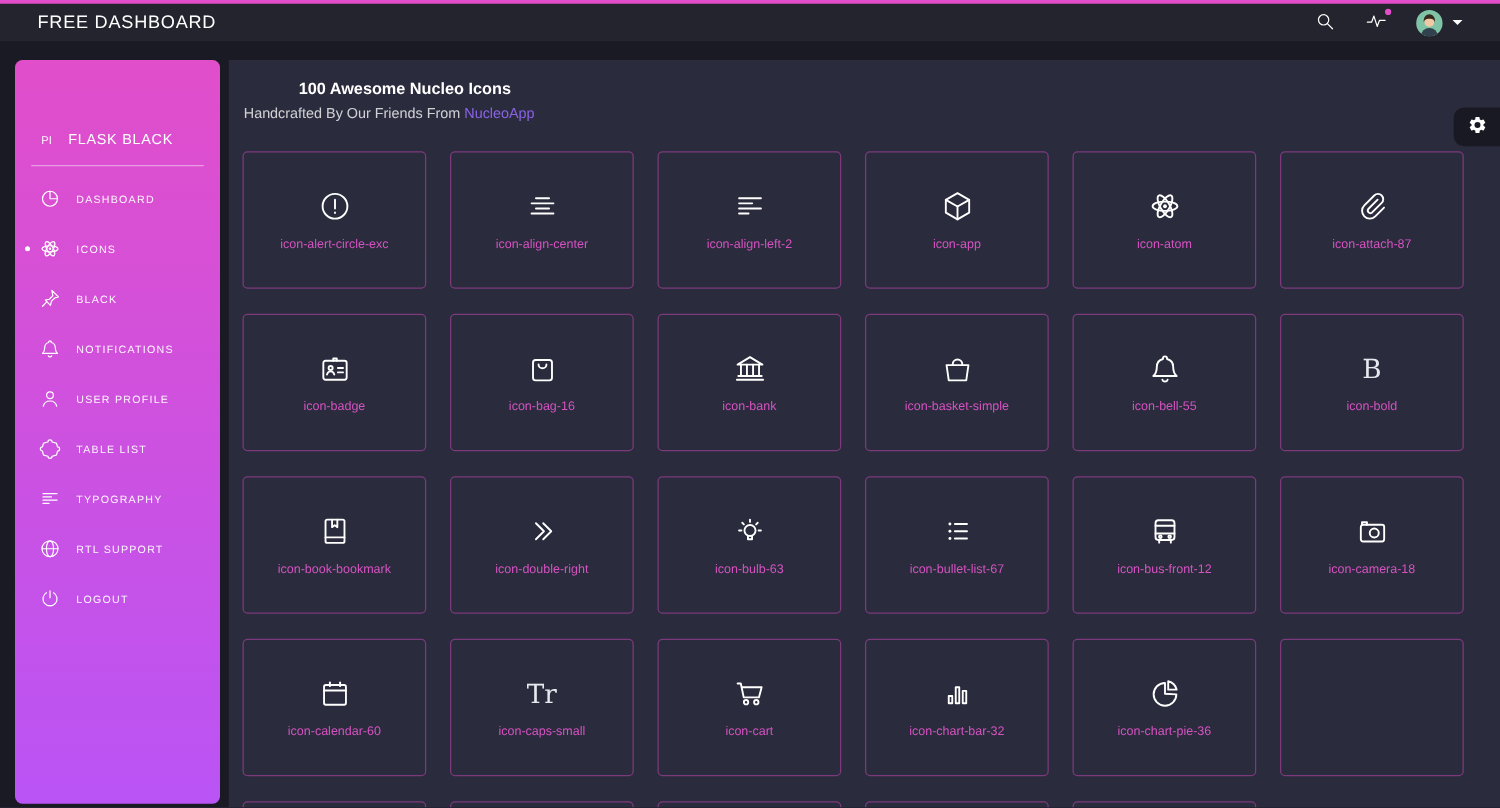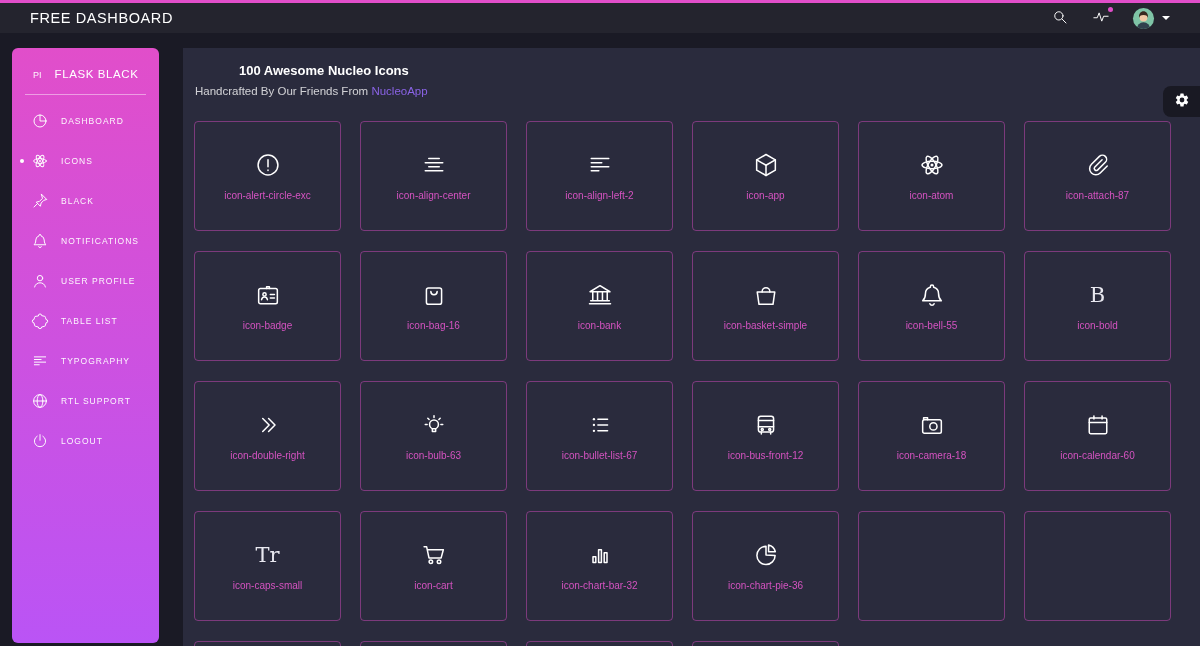--- a/index.html
+++ b/index.html
@@ -24,28 +24,28 @@
     width:20px; height:20px; position:relative; display:flex; align-items:center; justify-content:center;
   }
   .nav-icon-btn svg { width:18px; height:18px; }
   .notif-dot { position:absolute; top:-1px; right:-2px; width:5px; height:5px; border-radius:50%; background:#e14eca; }
   .avatar-btn { background:none; border:none; cursor:pointer; display:flex; align-items:center; gap:7px; }
   .avatar { width:23px; height:23px; display:block; }
   .caret { width:0; height:0; border-left:4px solid transparent; border-right:4px solid transparent; border-top:4px solid #ffffff; }
 
   
   .sidebar {
-    position:absolute; left:12px; top:48px; bottom:3px; width:147px;
+    position:absolute; left:12px; top:48px; bottom:3px; width:164px;
     border-radius:6px; z-index:4;
     background:linear-gradient(180deg, #e14eca 0%, #ba54f5 100%);
     color:#fff;
   }
   .sidebar-header { display:flex; align-items:baseline; gap:13px; padding:20px 0 0 21px; }
   .logo-mini { font-size:9px; color:#fff; text-decoration:none; opacity:.95; cursor:pointer; }
-  .logo { font-size:11.5px; color:#fff; text-decoration:none; letter-spacing:.6px; cursor:pointer; }
+  .logo { font-size:11.5px; color:#fff; text-decoration:none; letter-spacing:.6px; cursor:pointer;margin-top:38px; }
   .sidebar-divider { margin:14px 13px 6px 13px; border-top:1px solid rgba(255,255,255,.45); }
   .sidebar-nav { list-style:none; }
   .sidebar-nav li {
     position:relative; display:flex; align-items:center; height:40px;
     padding-left:19px; gap:12px; cursor:pointer;
   }
   .sidebar-nav .mini-dot { display:none; position:absolute; left:8px; top:50%; margin-top:-2px;
     width:4px; height:4px; border-radius:50%; background:#fff; }
   .sidebar-nav li.active .mini-dot { display:block; }
   .sidebar-nav .s-icon { width:18px; height:18px; color:#fff; flex:0 0 18px; }
@@ -361,20 +361,30 @@
   </div>
       <div class="icon-card">
     <span class="glyph svg-slot">
           <span class="text-glyph">B</span>
         </span>
     <span class="card-label">icon-bold</span>
   </div>
       <div class="icon-card">
     <span class="glyph svg-slot">
           <svg viewBox="0 0 24 24" fill="none" stroke="currentColor" stroke-width="1.3" stroke-linecap="round" stroke-linejoin="round">
+            <rect x="5.5" y="4" width="13" height="16" rx="1.2"></rect>
+            <path d="M5.5 16.2h13"></path>
+            <path d="M10 4v5.2l1.8-1.4 1.8 1.4V4"></path>
+          </svg>
+        </span>
+    <span class="card-label">icon-book-bookmark</span>
+  </div>
+      <div class="icon-card">
+    <span class="glyph svg-slot">
+          <svg viewBox="0 0 24 24" fill="none" stroke="currentColor" stroke-width="1.3" stroke-linecap="round" stroke-linejoin="round">
             <polyline points="7.5 6.5 13 12 7.5 17.5"></polyline>
             <polyline points="12.5 6.5 18 12 12.5 17.5"></polyline>
           </svg>
         </span>
     <span class="card-label">icon-double-right</span>
   </div>
       <div class="icon-card">
     <span class="glyph svg-slot">
           <svg viewBox="0 0 24 24" fill="none" stroke="currentColor" stroke-width="1.3" stroke-linecap="round" stroke-linejoin="round">
             <circle cx="12" cy="11.5" r="3.8"></circle>

